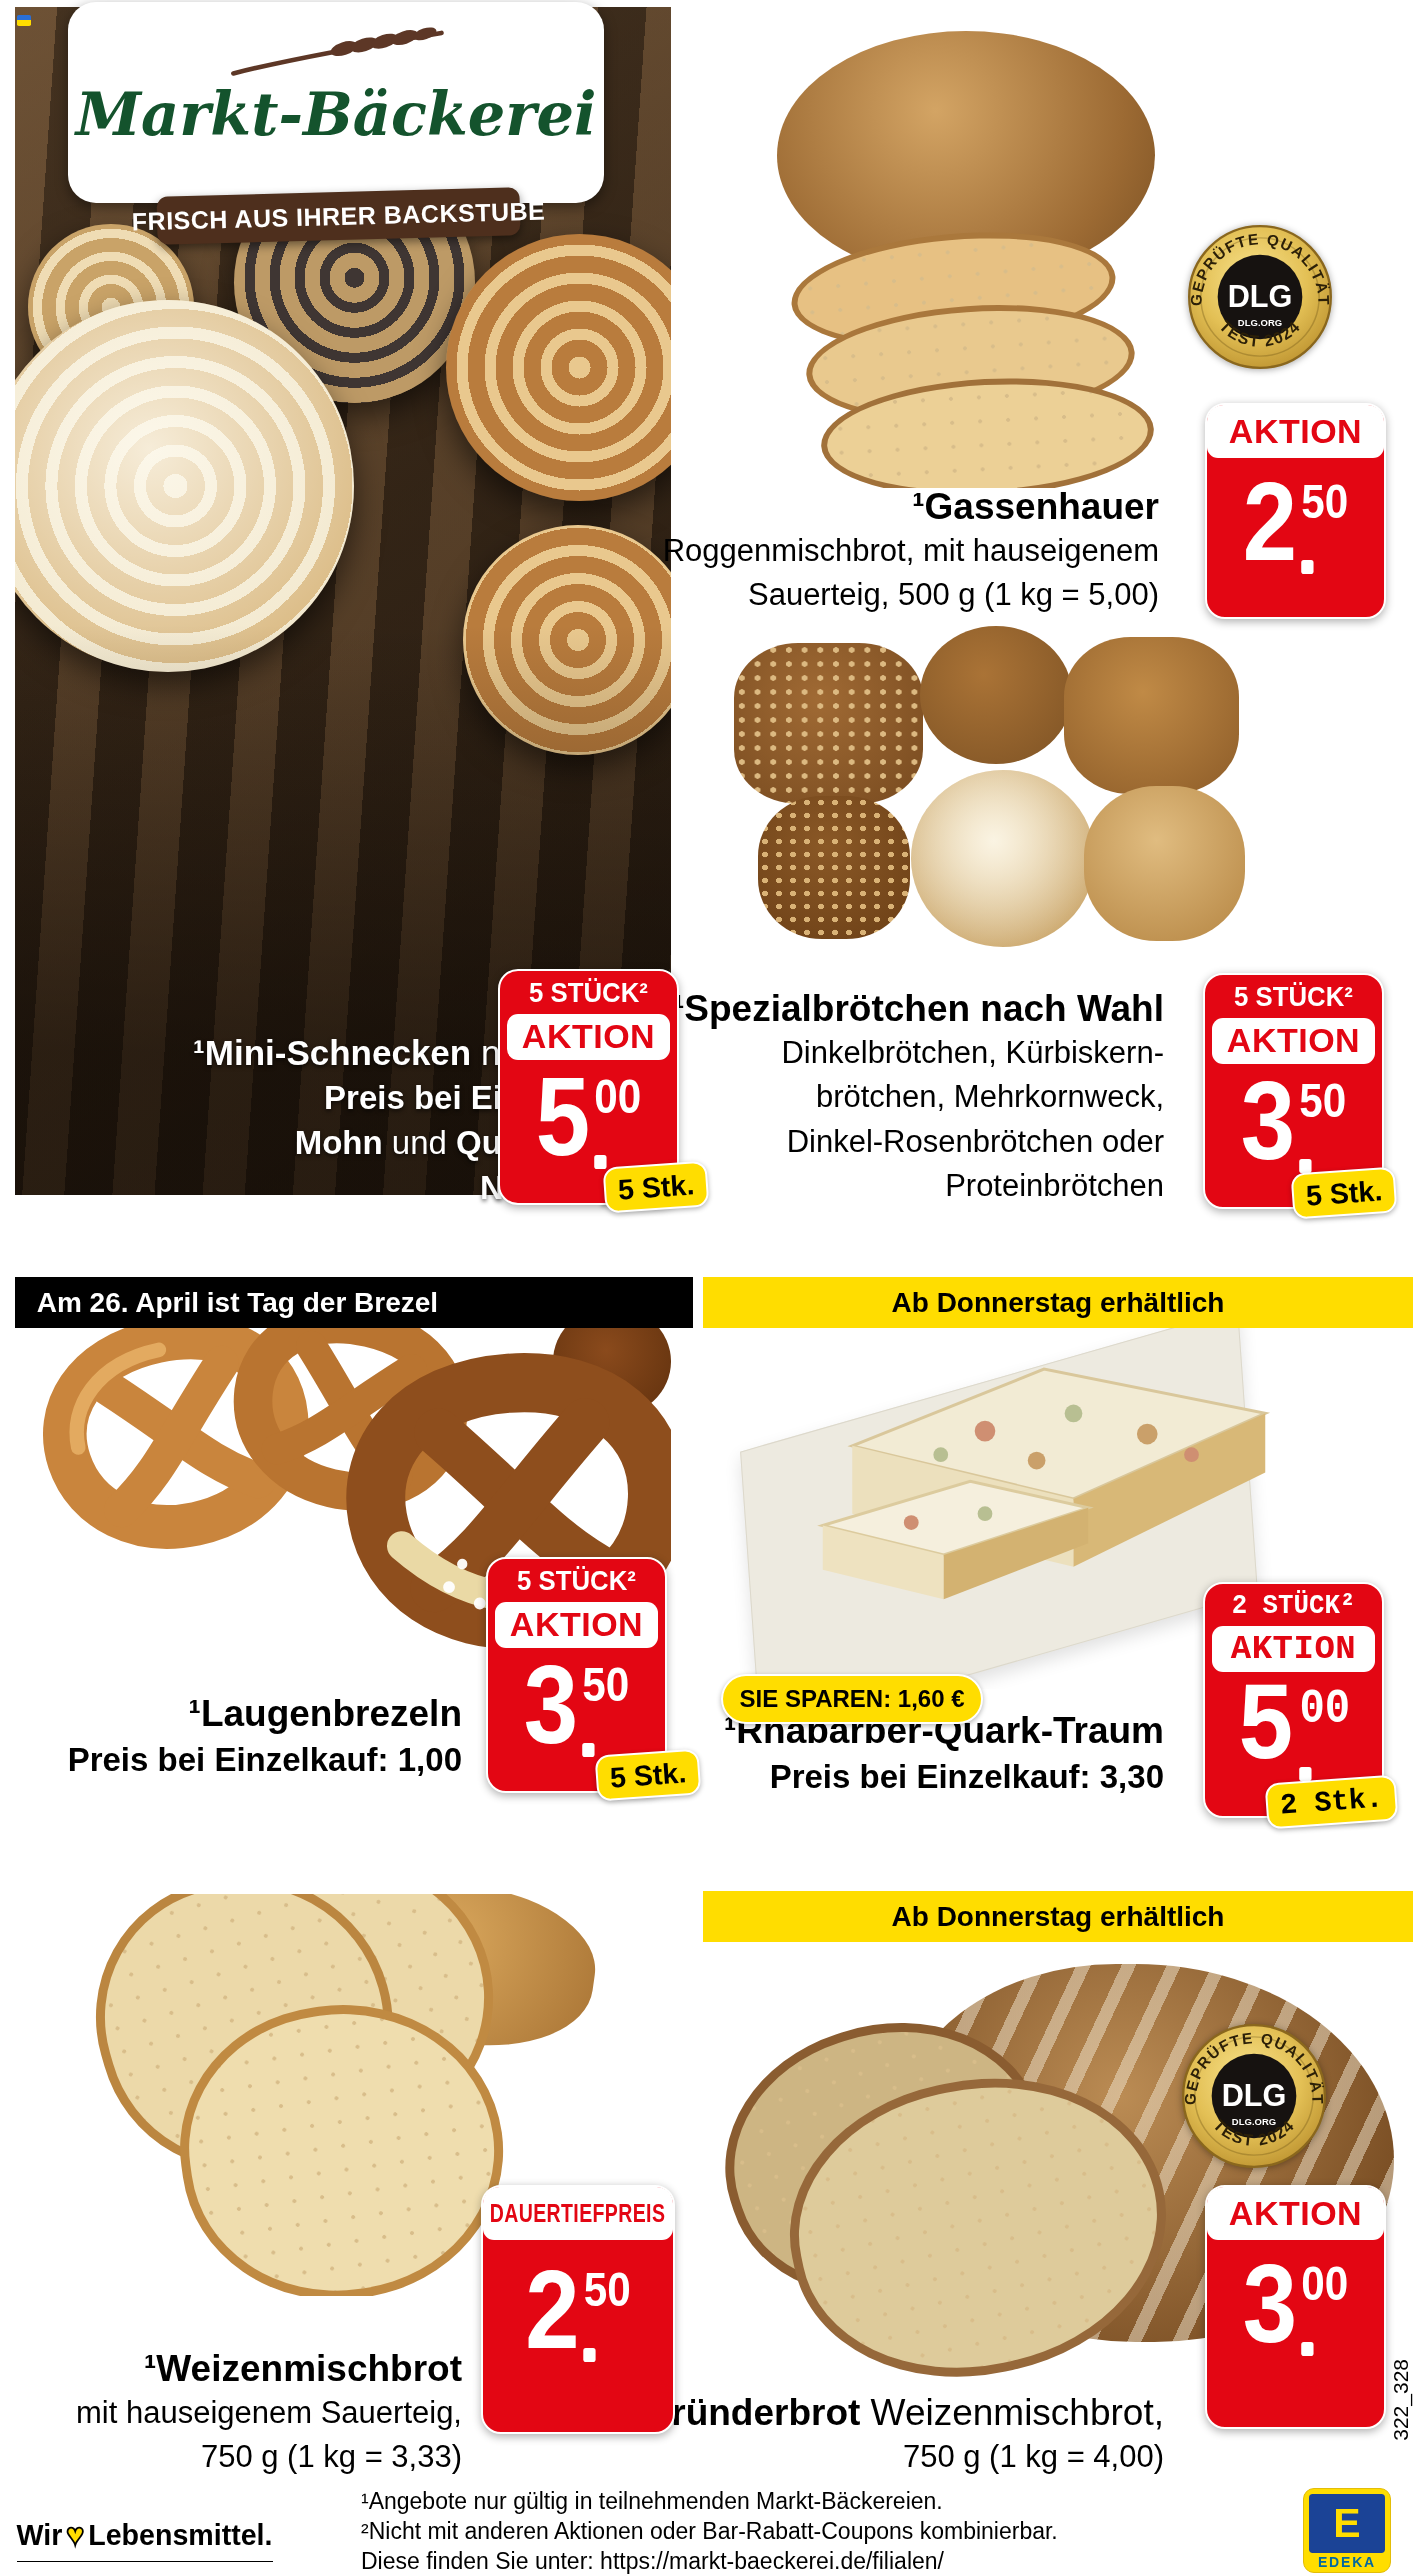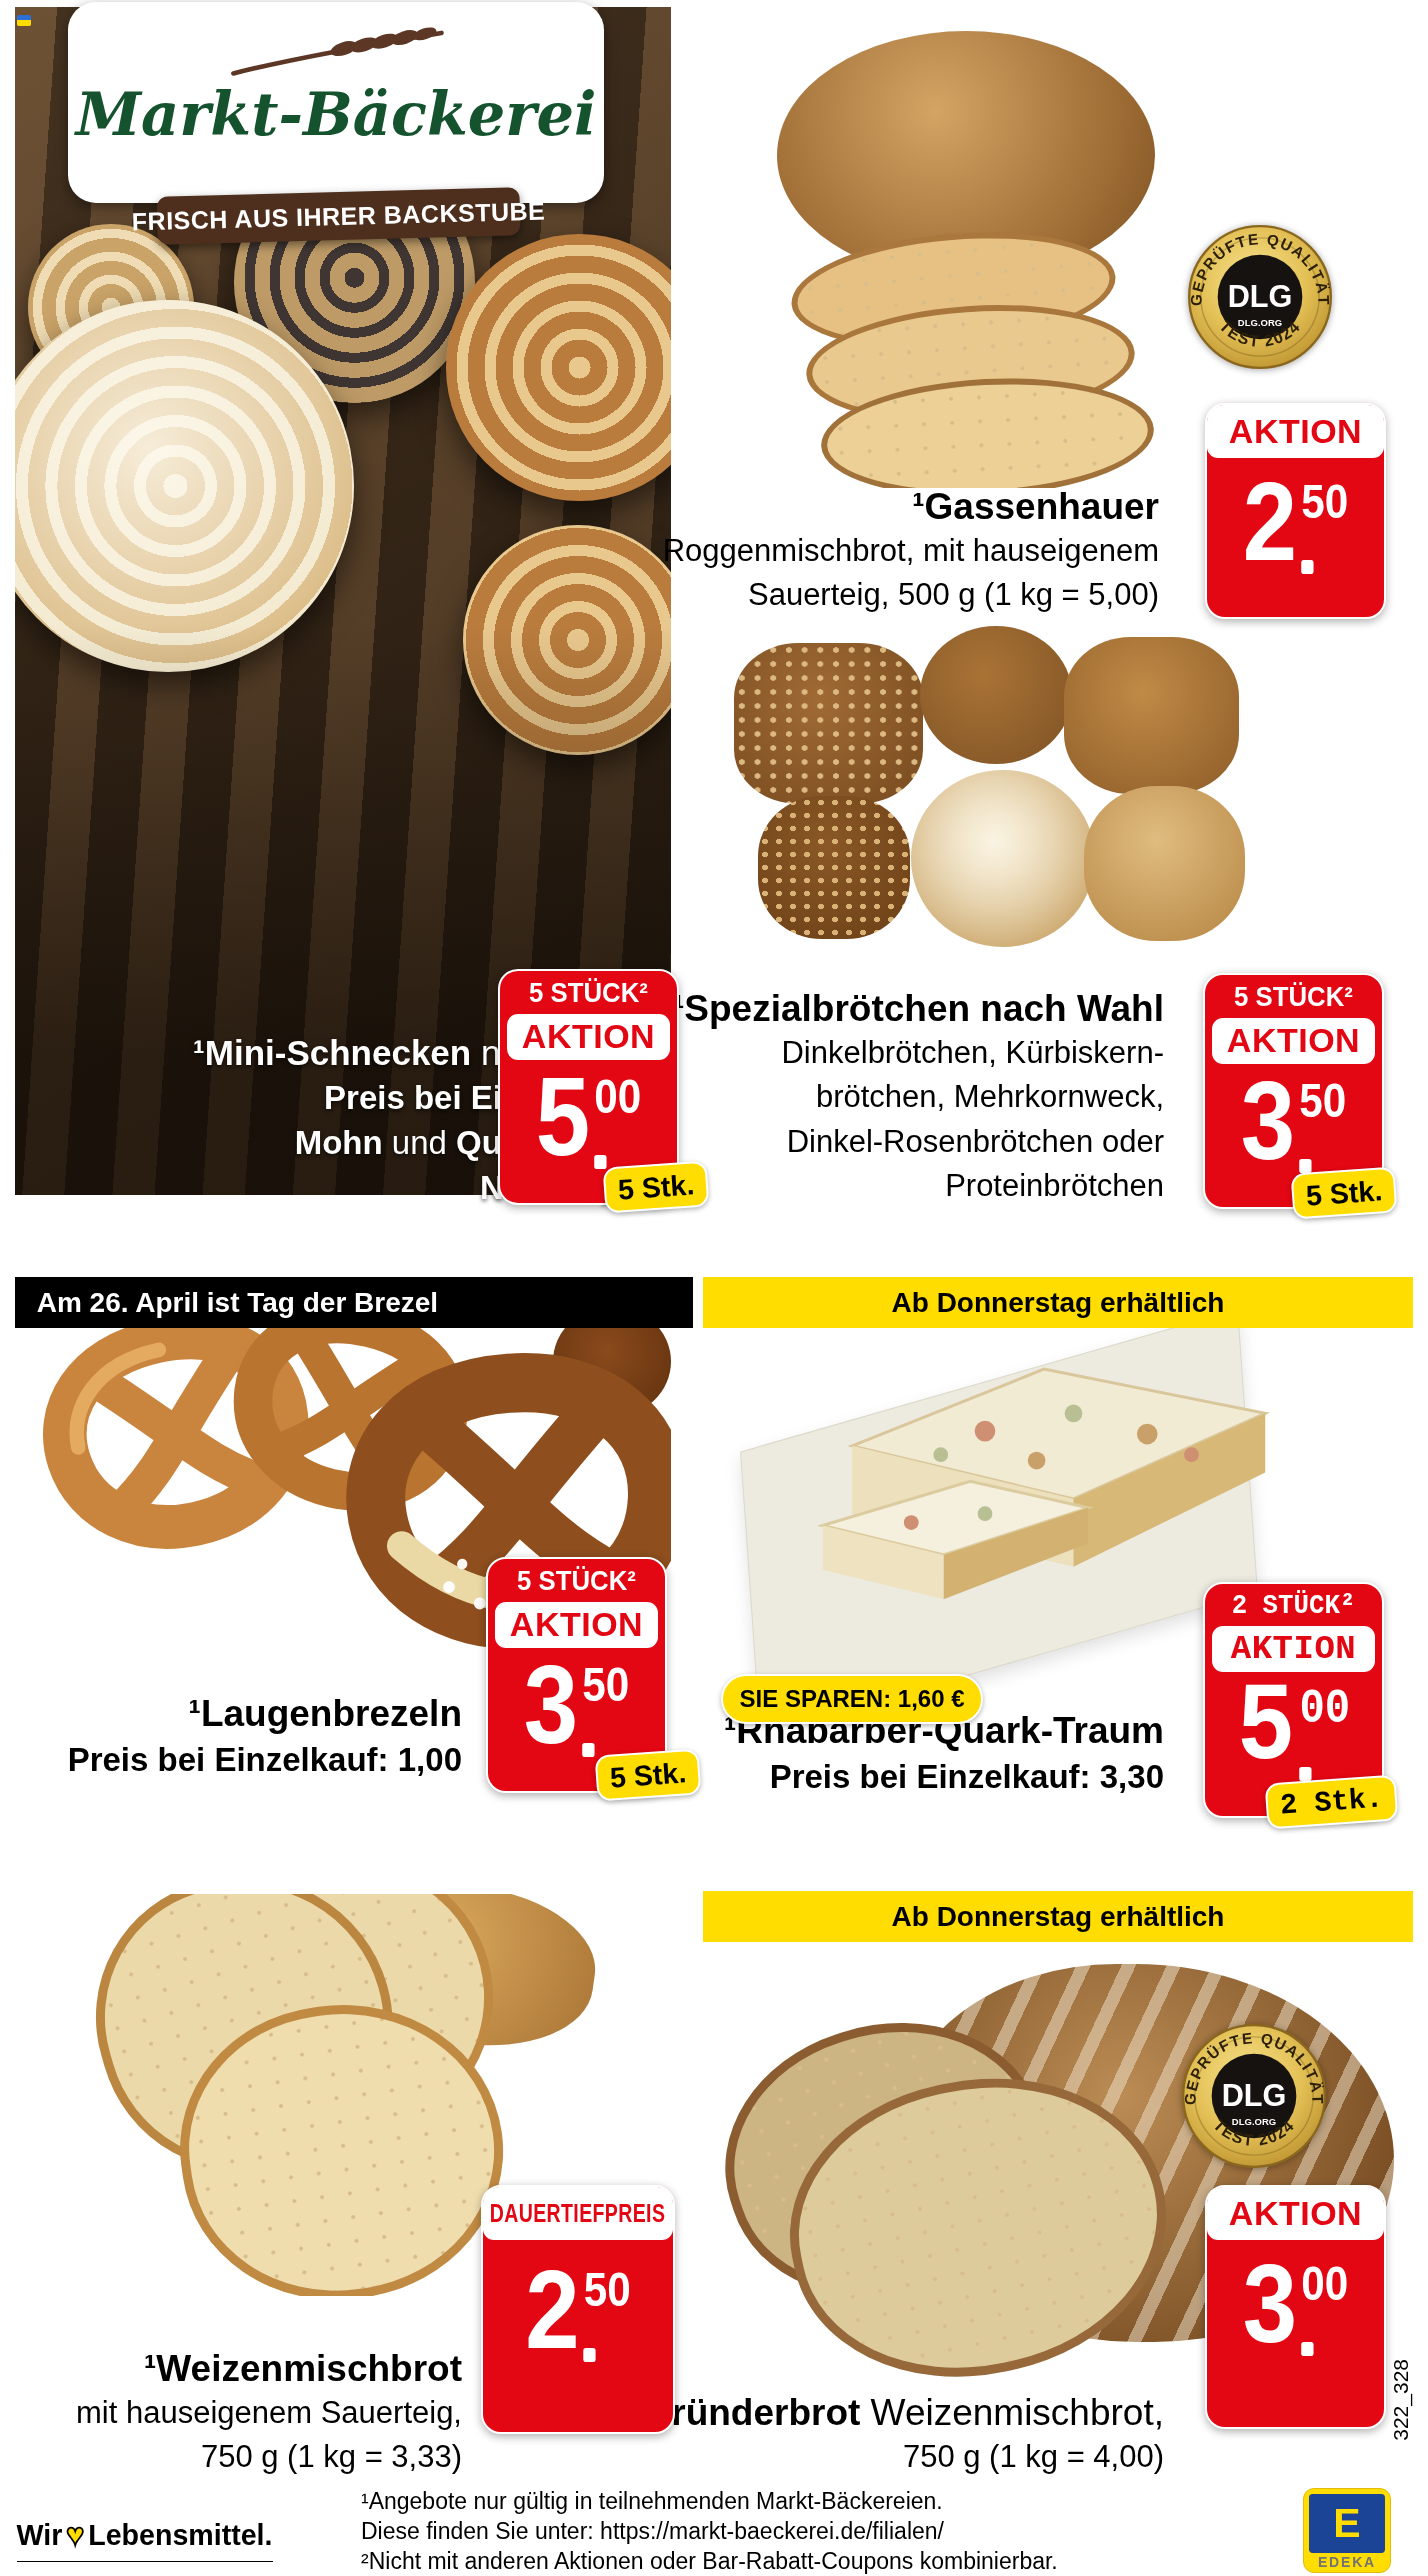--- a/index.html
+++ b/index.html
@@ -94,21 +94,21 @@
   .heart{color:#ffdd00;-webkit-text-stroke:1.8px #000;font-size:31px;padding:0 3.7px;}
   .notes{position:absolute;font-size:23px;line-height:30px;z-index:4;}
   .pagecode{position:absolute;writing-mode:vertical-rl;transform:rotate(180deg);
     font-size:21px;z-index:4;}
   .edeka{position:absolute;width:88px;height:85px;background:#ffdd00;border-radius:11px;
     border:1.8px solid #e3bd08;display:flex;flex-direction:column;align-items:center;
     padding:4.6px 4.6px 1.8px;box-sizing:border-box;z-index:6;}
   .edeka-box{background:#1b4396;width:100%;flex:1;border-radius:3.7px;display:flex;
     align-items:center;justify-content:center;}
   .edeka-e{color:#ffdd00;font-size:41px;font-weight:700;line-height:1;}
-  .edeka-word{color:#737373;font-weight:700;font-size:14px;letter-spacing:1.8px;margin-top:0.9px;}
+  .edeka-word{color:#0369a1;font-weight:700;font-size:14px;letter-spacing:1.8px;margin-top:0.9px;}
   .corner-mark{position:absolute;left:16.6px;top:14.7px;width:14.7px;height:11px;border-radius:1.8px;
     background:linear-gradient(#2a6fd6 0 50%,#ffdd00 50% 100%);z-index:2;}
 </style>
 </head>
 <body>
 
 <div class="page">
   <div class="corner-mark"></div>
 
   <div class="photo wood" style="left:14.7px;top:7.4px;width:656px;height:1188px;">
@@ -426,22 +426,22 @@
   </div>
 
   <div class="pagecode" style="left:1389px;top:2359px;">322_328</div>
 
   <div class="slogan" style="left:16.6px;top:2517px;">
     <span>Wir</span><span class="heart">♥</span><span>Lebensmittel.</span>
   </div>
 
   <div class="notes" style="left:361px;top:2486px;width:921px;">
     <div>¹Angebote nur gültig in teilnehmenden Markt-Bäckereien.</div>
+    <div>²Nicht mit anderen Aktionen oder Bar-Rabatt-Coupons kombinierbar.</div>
     <div>Diese finden Sie unter: https://markt-baeckerei.de/filialen/</div>
-    <div>²Nicht mit anderen Aktionen oder Bar-Rabatt-Coupons kombinierbar.</div>
   </div>
 
   <div class="edeka" style="left:1303px;top:2488px;">
     <div class="edeka-box">
       <span class="edeka-e">E</span>
     </div>
     <div class="edeka-word">EDEKA</div>
   </div>
 </div>
 

